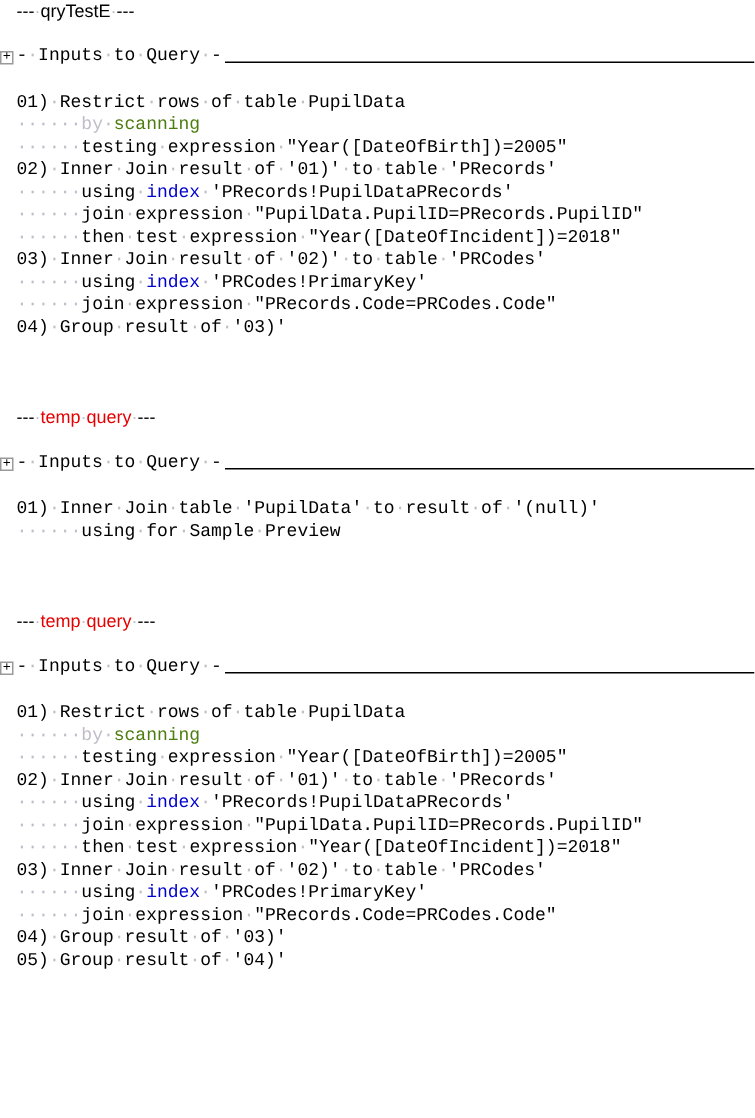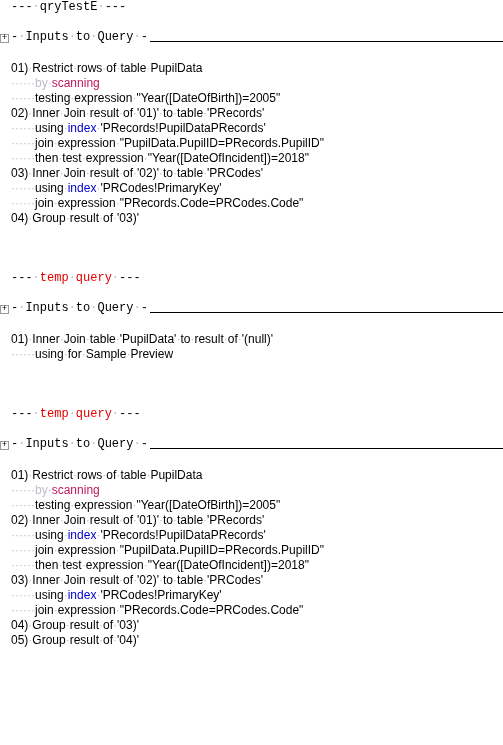--- a/index.html
+++ b/index.html
@@ -6,25 +6,25 @@
   body {
     margin: 0; padding: 0;
     font-family: "Courier New", monospace;
     font-size: 12px;
     line-height: 15px;
     width: 503px;
     background: #fff;
     color: #000;
   }
   .dot { color: #c0bcc8; }
-  .kw-scan { color: #be185d; }
+  .kw-scan { color: #4d7c0f; }
   .kw-idx  { color: #0000cc; }
   .kw-temp { color: #e60000; }
-  .hdr { white-space: pre; font-family: Liberation Mono, monospace; }
-  .line { white-space: pre; font-family: Liberation Sans, sans-serif; }
+  .hdr { white-space: pre; font-family: Liberation Sans, sans-serif; }
+  .line { white-space: pre; font-family: Liberation Mono, monospace; }
   .sect-hdr {
     display: flex; align-items: center;
   }
   .exp {
     width: 9px; height: 9px;
     border: 1px solid #9a9a9a;
     display: inline-flex;
     align-items: center; justify-content: center;
     font-size: 9px; line-height: 8px;
     margin-right: 2px;

